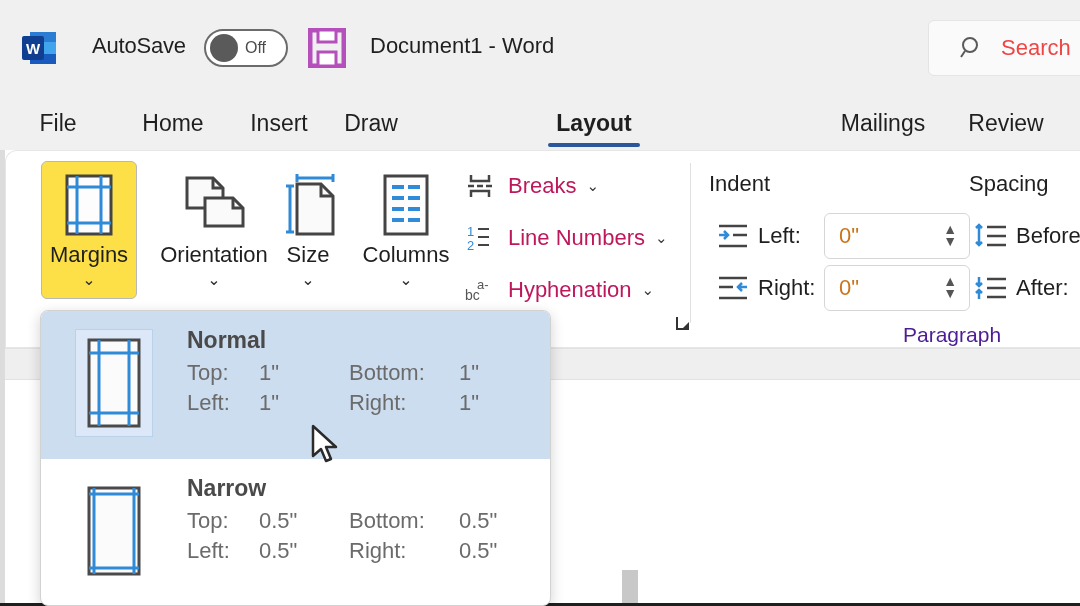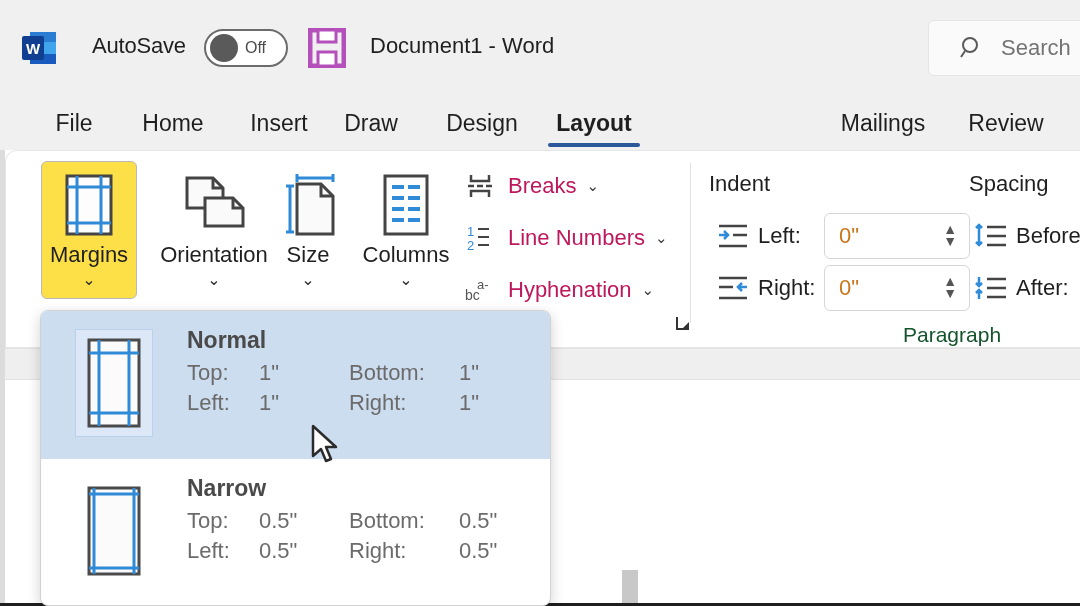--- a/index.html
+++ b/index.html
@@ -59,21 +59,21 @@
   .searchbox {
     position: absolute; left: 928px; top: 20px;
     width: 180px; height: 56px;
     background: #fafafa;
     border: 1px solid #e4e4e4;
     border-radius: 6px;
     display: flex; align-items: center;
   }
   .search-icon { margin-left: 30px; width: 26px; height: 26px; }
   .search-placeholder {
-    margin-left: 16px; font-size: 22px; color: #737373; white-space: nowrap;
+    margin-left: 16px; font-size: 22px; color: #ef4444; white-space: nowrap;
   }
 
   
   .tabstrip {
     position: absolute; left: 0; top: 96px; width: 1080px; height: 54px;
     background: #f0f0f0;
   }
   .tab {
     position: absolute; top: 0; height: 54px;
     display: flex; align-items: center; justify-content: center;
@@ -152,21 +152,21 @@
   .spinbox .sval {
     margin-left: 14px; font-size: 22px; color: #c9761a;
   }
   .spin-arrows {
     margin-left: auto; margin-right: 12px;
     display: flex; flex-direction: column; align-items: center;
     line-height: 0.85;
   }
   .spin-arrows span { font-size: 14px; color: #555; }
   .grp-name {
-    position: absolute; font-size: 21px; color: #14532d;
+    position: absolute; font-size: 21px; color: #4c1d95;
   }
   .dlg-launcher {
     position: absolute; width: 22px; height: 22px; cursor: default;
   }
 
   
   .docarea {
     position: absolute; left: 5px; top: 348px; width: 1075px; height: 258px;
     background: #ffffff;
   }
@@ -272,34 +272,31 @@
         <svg viewBox="0 0 26 26" width="26" height="26">
           <circle cx="11" cy="10" r="7" fill="none" stroke="#5a5a5a" stroke-width="2"></circle>
           <line x1="6" y1="16" x2="2" y2="22" stroke="#5a5a5a" stroke-width="2"></line>
         </svg>
       </div>
       <div class="search-placeholder">Search</div>
     </div>
   </div>
 
   <div class="tabstrip">
-    <div class="tab" style="left:38px;width:72px">
+    <div class="tab" style="left:22px;width:72px">
         <span>File</span>
       </div>
     <div class="tab" style="left:124px;width:98px">
         <span>Home</span>
       </div>
     <div class="tab" style="left:234px;width:90px">
         <span>Insert</span>
       </div>
     <div class="tab" style="left:328px;width:86px">
         <span>Draw</span>
-      </div>
-    <div class="tab" style="left:434px;width:96px">
-        <span>Design</span>
       </div>
     <div class="tab active" style="left:548px;width:92px">
         <span>Layout</span>
         <span class="tab-underline"></span>
       </div>
     <div class="tab" style="left:826px;width:114px">
         <span>Mailings</span>
       </div>
     <div class="tab" style="left:958px;width:96px">
         <span>Review</span>

